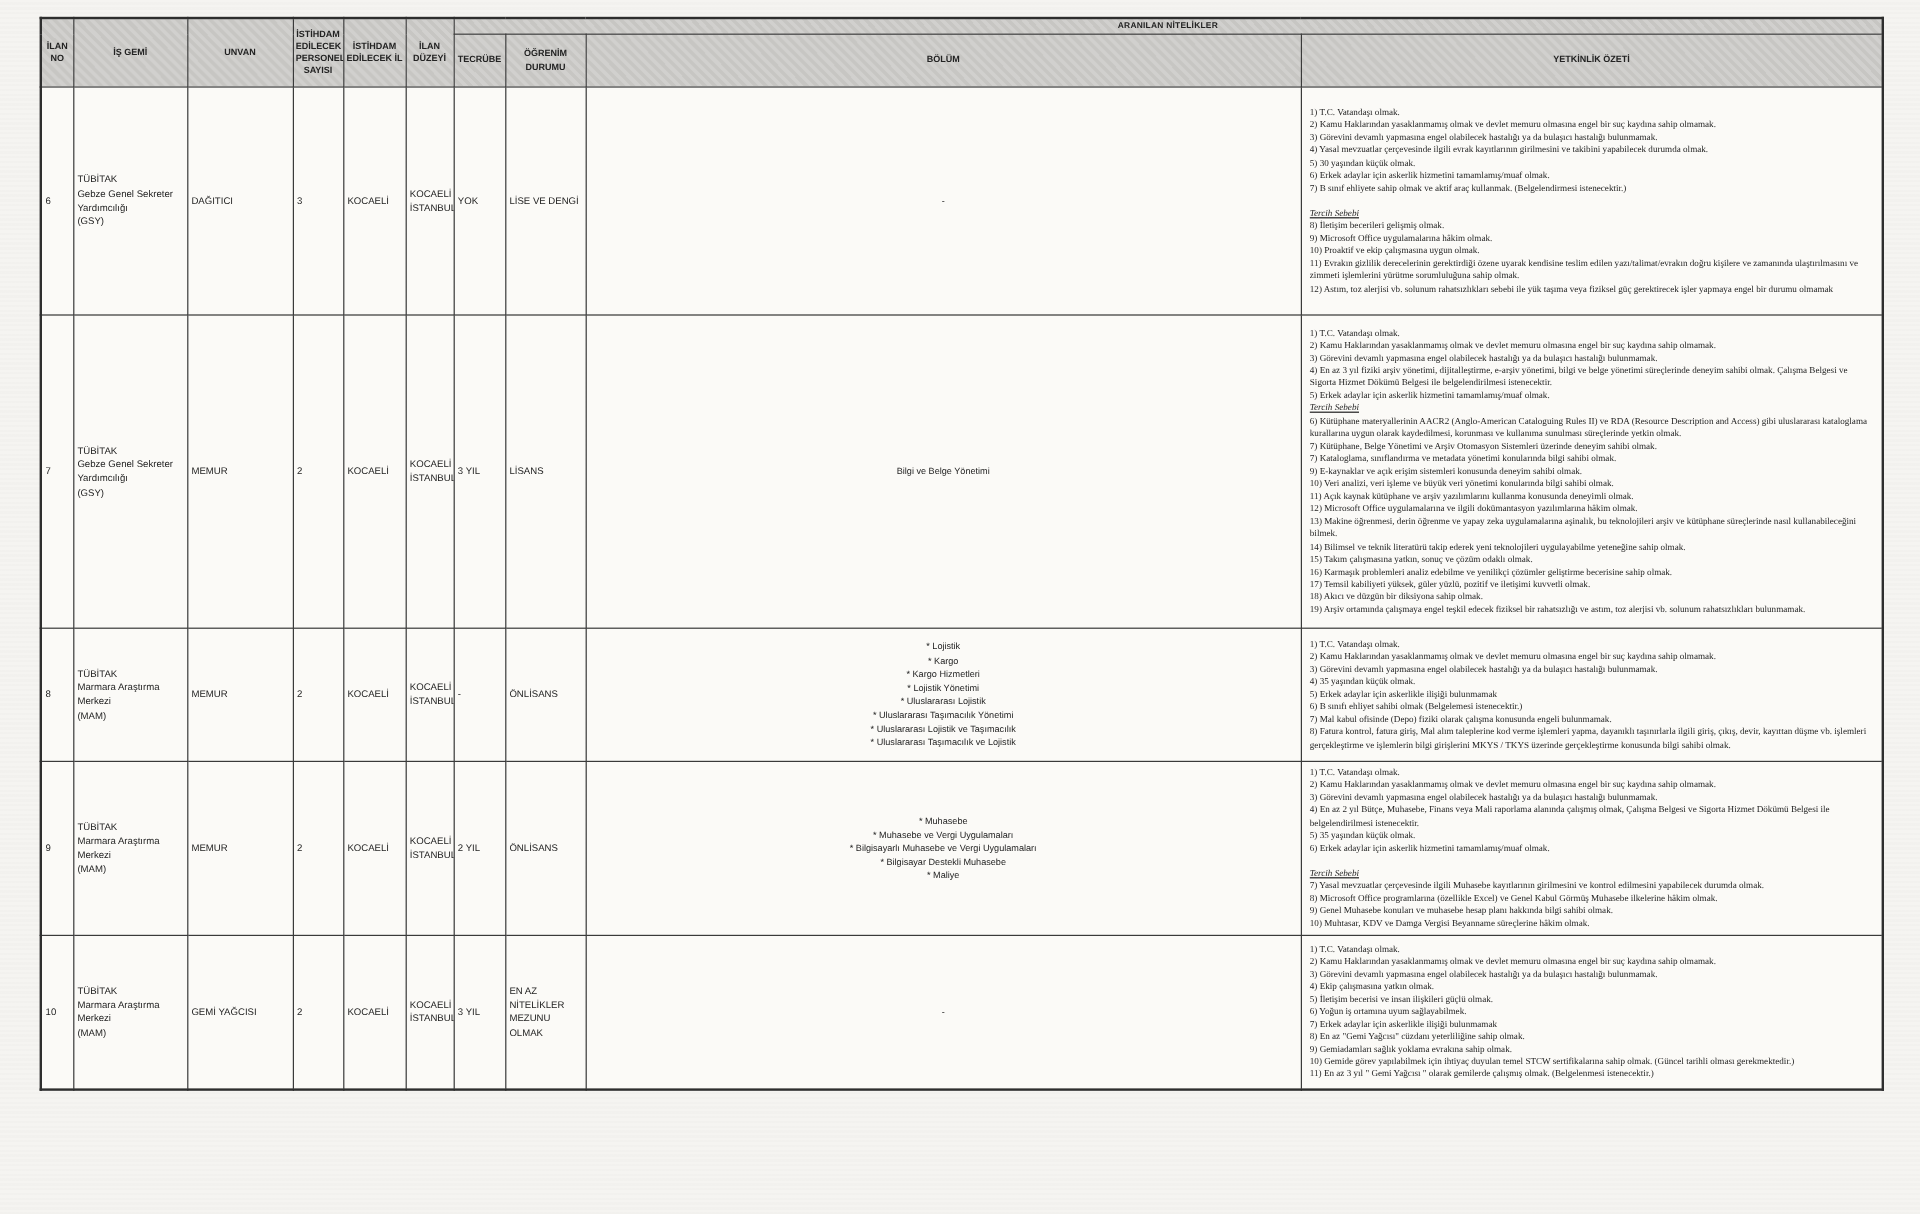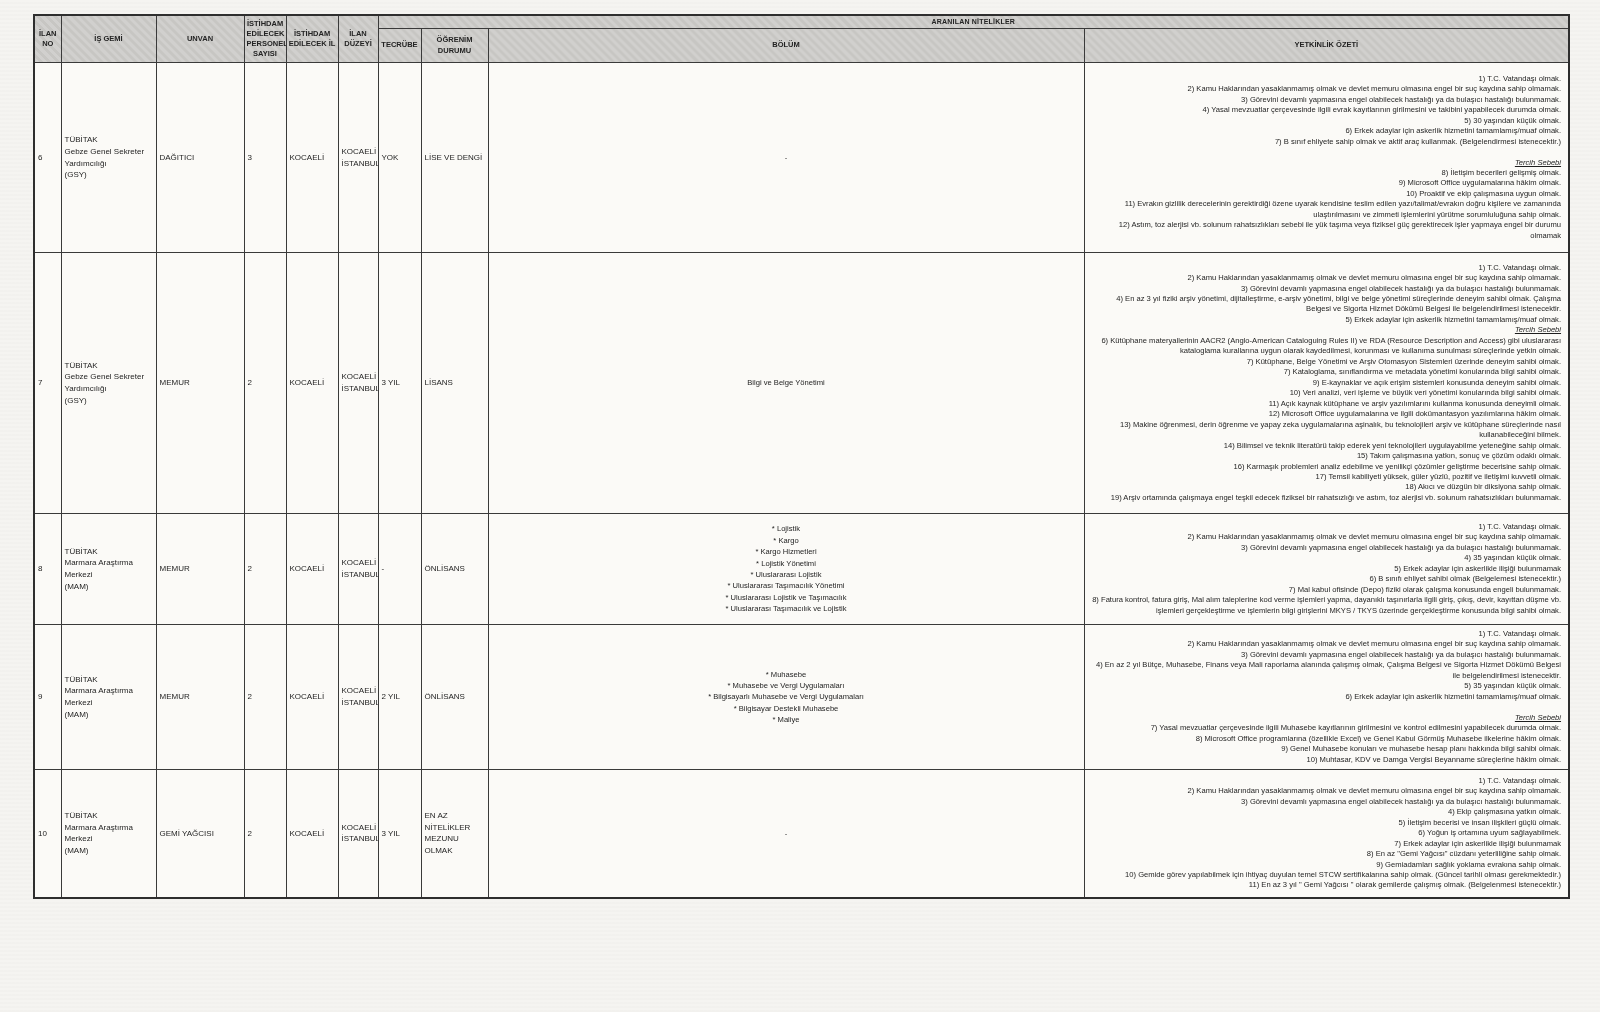--- a/index.html
+++ b/index.html
@@ -58,37 +58,38 @@
   td.center {
     text-align: left;
     line-height: 1.45;
   }
   td.bolum {
     text-align: center;
     font-size: 7.6px;
     line-height: 1.5;
   }
   td.yetkinlik {
-    text-align: right;
+    text-align: left;
     font-size: 7.6px;
     line-height: 1.38;
     padding: 4px 7px;
     vertical-align: middle;
+    font-family: Liberation Serif, serif;
   }
   .line { min-height: 1em; }
   .emph {
     font-style: italic;
     text-decoration: underline;
   }
   tr.r6  { height: 190px; }
   tr.r7  { height: 261px; }
   tr.r8  { height: 111px; }
   tr.r9  { height: 130px; }
   tr.r10 { height: 128px; }
-  tr.hdr2 { height: 34px; border-radius: 23px; }
+  tr.hdr2 { height: 44px; border-radius: 23px; }
 </style>
 </head>
 <body>
 
 <div class="page">
   <table class="jobs">
     <colgroup>
       <col style="width:27px">
         <col style="width:95px">
         <col style="width:88px">

